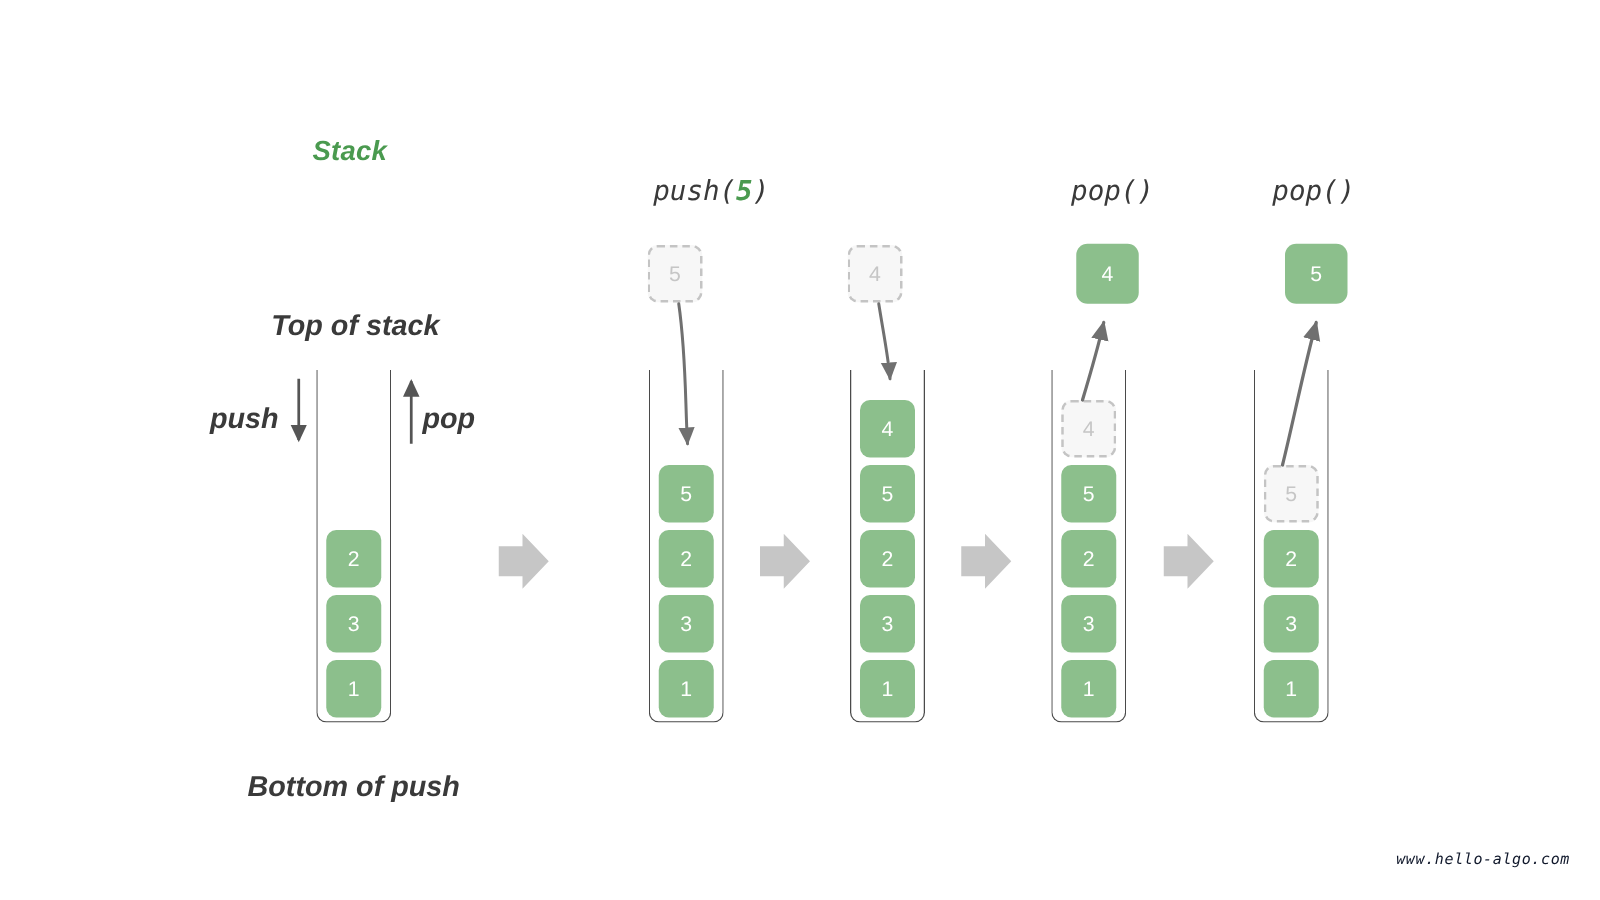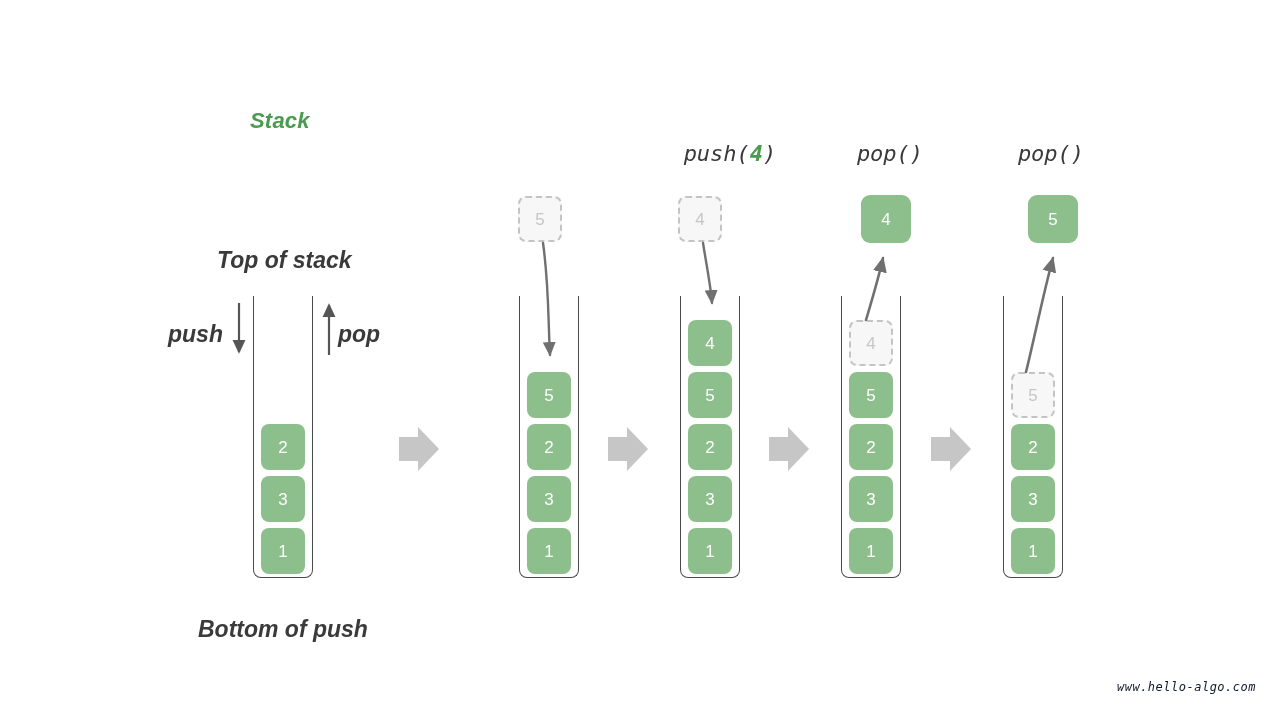--- a/index.html
+++ b/index.html
@@ -136,30 +136,30 @@
   <div class="abs label-bold label-top">Top of stack</div>
   <div class="abs label-bold label-bottom">Bottom of push</div>
   <div class="abs label-bold label-push">push</div>
   <div class="abs label-bold label-pop">pop</div>
 
   <div class="tube" style="left:253px; top:296px;"></div>
   <div class="box" style="left:261px; top:424px;">2</div>
   <div class="box" style="left:261px; top:476px;">3</div>
   <div class="box" style="left:261px; top:528px;">1</div>
 
+  <div class="abs op-header" style="left:469px; top:141px;">
+    <span>push(</span><span class="num">5</span><span>)</span>
+  </div>
   <div class="box ghost" style="left:518px; top:196px;">5</div>
   <div class="tube" style="left:519px; top:296px;"></div>
   <div class="box" style="left:527px; top:372px;">5</div>
   <div class="box" style="left:527px; top:424px;">2</div>
   <div class="box" style="left:527px; top:476px;">3</div>
   <div class="box" style="left:527px; top:528px;">1</div>
 
-  <div class="abs op-header" style="left:630px; top:141px;">
-    <span>push(</span><span class="num">4</span><span>)</span>
-  </div>
   <div class="box ghost" style="left:678px; top:196px;">4</div>
   <div class="tube" style="left:680px; top:296px;"></div>
   <div class="box" style="left:688px; top:320px;">4</div>
   <div class="box" style="left:688px; top:372px;">5</div>
   <div class="box" style="left:688px; top:424px;">2</div>
   <div class="box" style="left:688px; top:476px;">3</div>
   <div class="box" style="left:688px; top:528px;">1</div>
 
   <div class="abs op-header" style="left:790px; top:141px;">
     <span>pop(</span><span class="num"></span><span>)</span>

